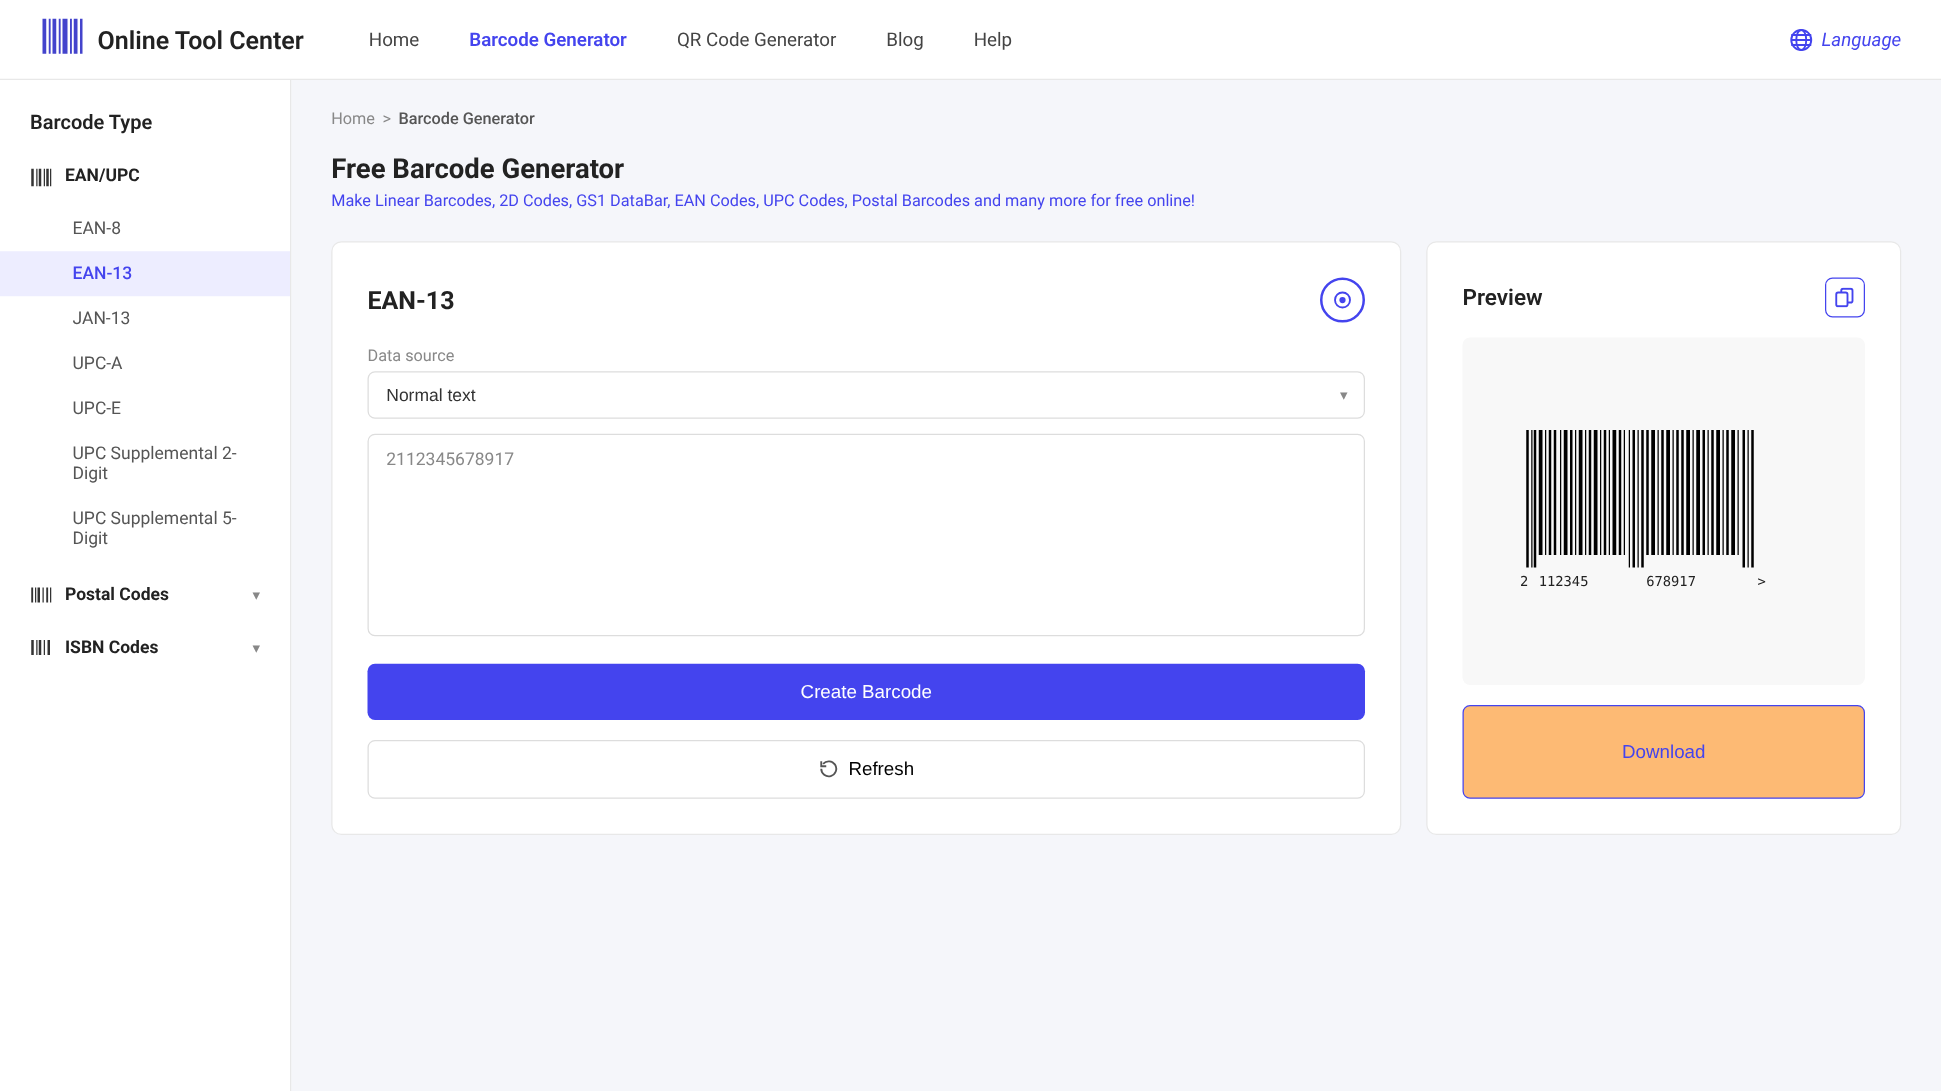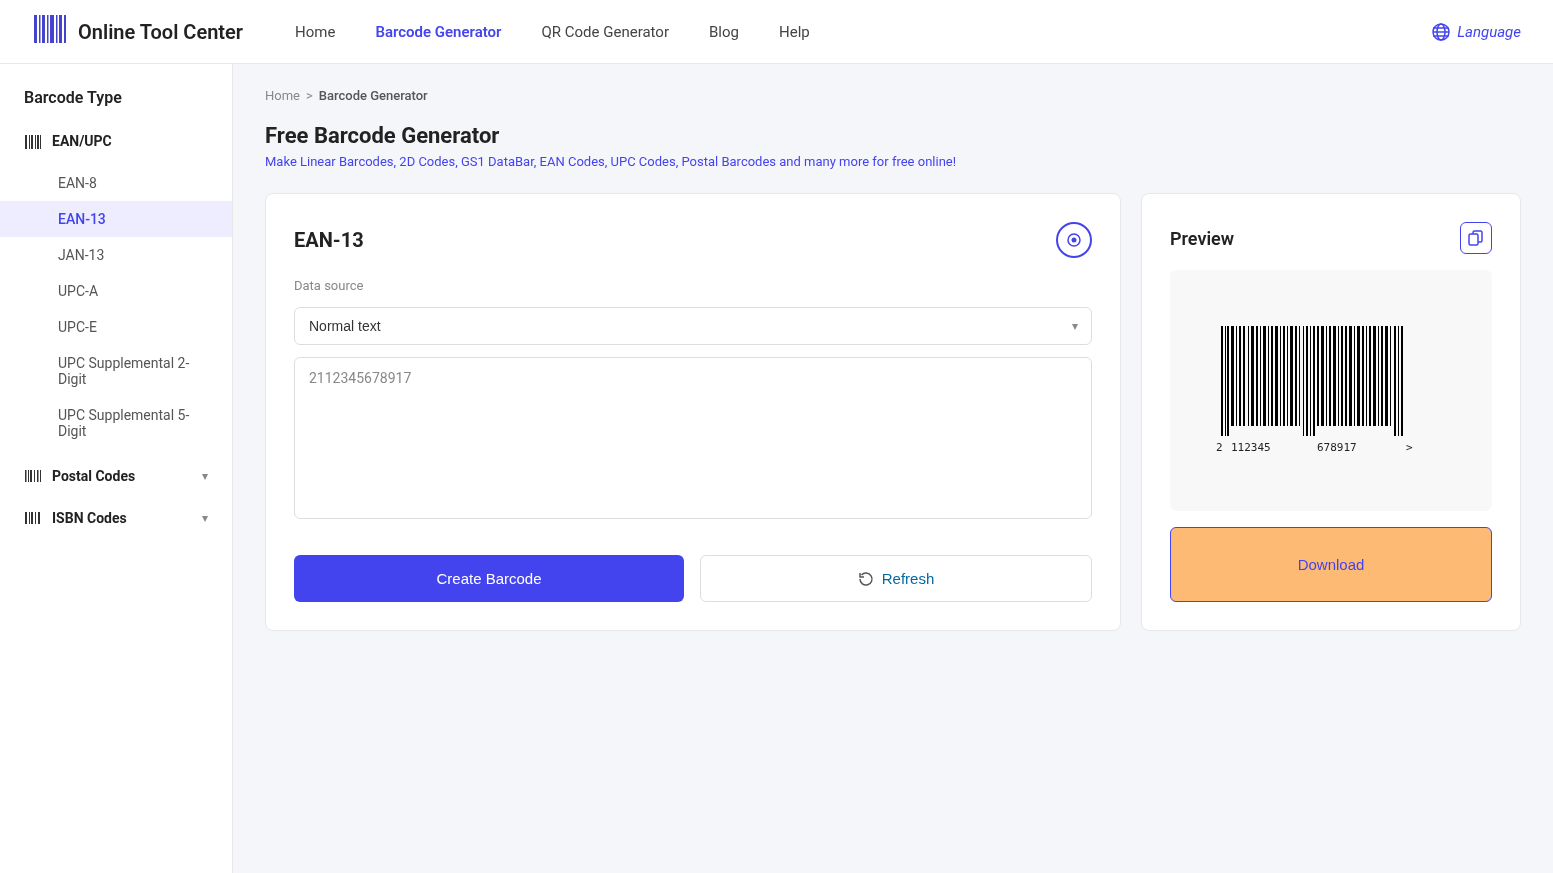--- a/index.html
+++ b/index.html
@@ -204,21 +204,21 @@
       display: flex;
       align-items: center;
       justify-content: center;
       cursor: pointer;
       color: #4444ee;
       font-size: 16px;
     }
     .field-label {
       font-size: 13px;
       color: #888;
-      margin-bottom: 14px;
+      margin-bottom: 4px;
     }
     .select-wrapper {
       position: relative;
       margin-bottom: 12px;
     }
     .select-input {
       width: 100%;
       padding: 10px 14px;
       border: 1px solid #ddd;
       border-radius: 6px;
@@ -254,44 +254,44 @@
       color: #888;
       line-height: 1.6;
     }
     .hint-icon {
       display: inline;
       color: #aaa;
     }
     .button-row {
       display: flex;
       gap: 16px;
-      margin-top: 32px;
+      margin-top: 18px;
+      flex-direction: column;
     }
     .btn-create {
       flex: 1;
       padding: 14px;
       background: #4444ee;
       color: #fff;
       border: none;
       border-radius: 6px;
       font-size: 15px;
       font-weight: 500;
       cursor: pointer;
     }
     .btn-refresh {
       flex: 1;
       padding: 14px;
       background: #fff;
-      color: #0369a1;
+      color: #000000;
       border: 1.5px solid #ddd;
       border-radius: 6px;
       font-size: 15px;
       cursor: pointer;
       display: flex;
-      align-items: center;
       justify-content: center;
       gap: 8px;
     }
 
     
     .preview-panel {
       width: 380px;
       background: #fff;
       border-radius: 8px;
       border: 1px solid #e8e8e8;

